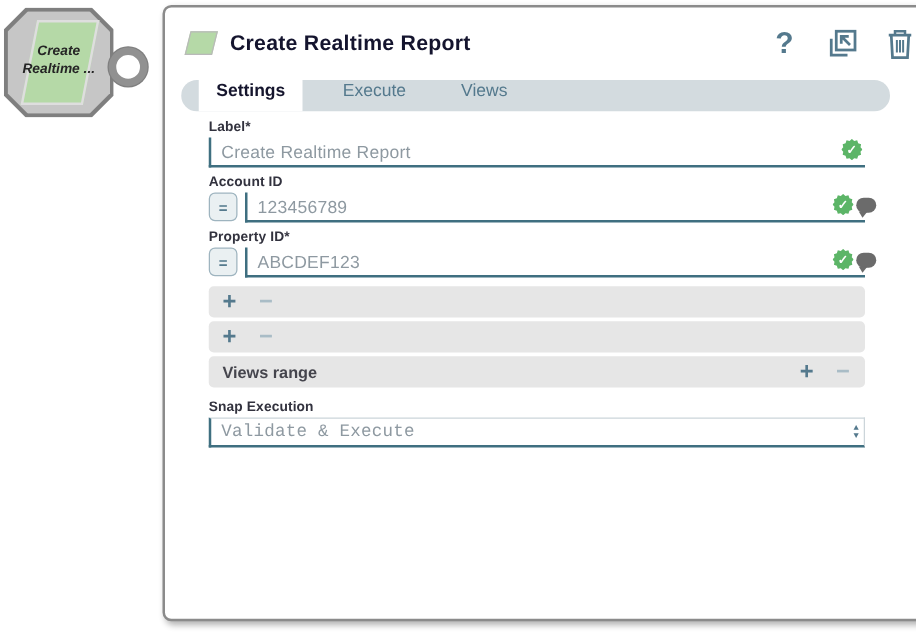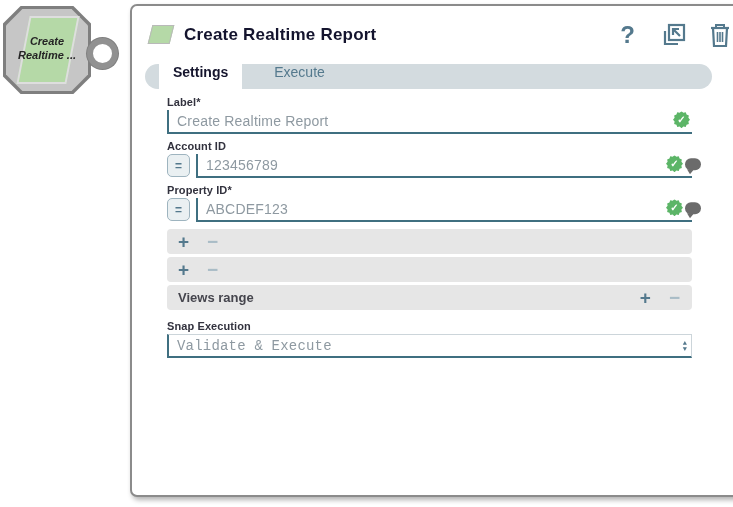--- a/index.html
+++ b/index.html
@@ -137,20 +137,23 @@
     </div>
 
     <div class="tabbar">
       <div class="tab-cap"></div>
       <div class="tab active">
         <span>Settings</span>
       </div>
       <div class="tab">
         <span>Execute</span>
       </div>
+      <div class="tab">
+        <span>Views</span>
+      </div>
     </div>
 
     <div class="content">
 
       <div class="fgroup">
         <div class="flabel">Label*</div>
         <div class="frow">
           <div class="inputbox">
             <span class="ivalue">Create Realtime Report</span>
             <span class="status r0">

